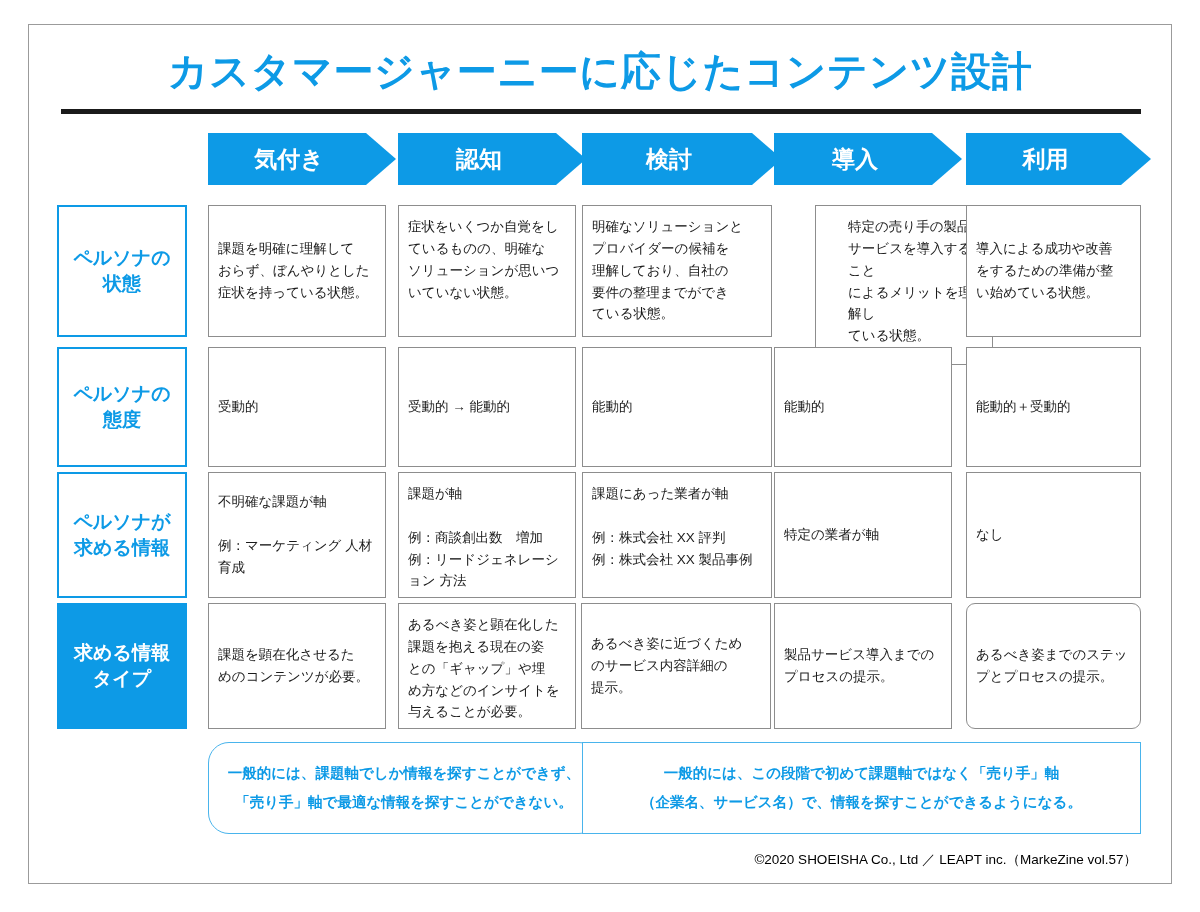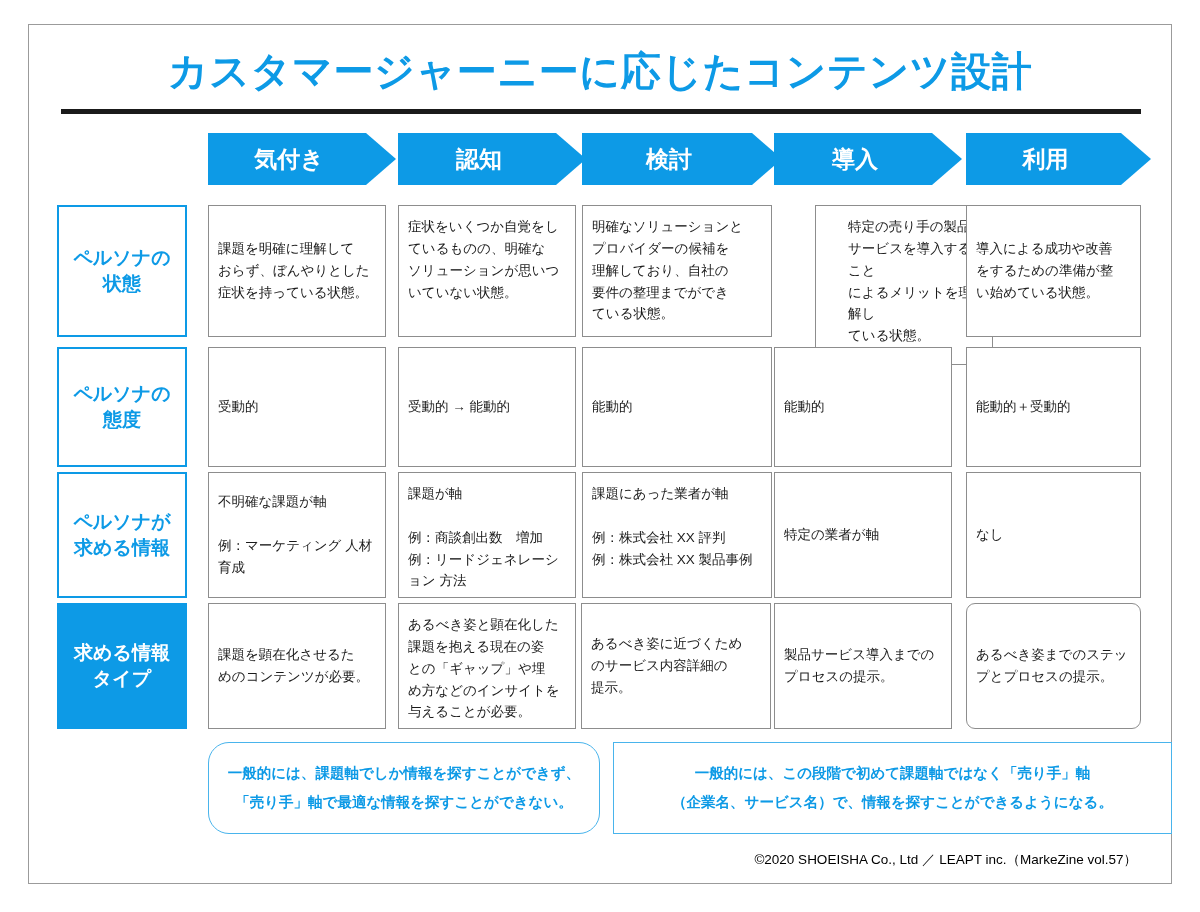--- a/index.html
+++ b/index.html
@@ -231,18 +231,18 @@
 与えることが必要。</div>
       <div class="cell" style="left: 552px; top: 578px; width: 190px; height: 126px;">あるべき姿に近づくため
 のサービス内容詳細の
 提示。</div>
       <div class="cell" style="left: 745px; top: 578px; width: 178px; height: 126px;">製品サービス導入までの
 プロセスの提示。</div>
       <div class="cell" style="left: 937px; top: 578px; width: 175px; height: 126px; border-radius: 9px;">あるべき姿までのステッ
 プとプロセスの提示。</div>
       <div class="summary" style="left: 179px; top: 717px; width: 392px; height: 92px; border-radius: 21px;">一般的には、課題軸でしか情報を探すことができず、
 「売り手」軸で最適な情報を探すことができない。</div>
-      <div class="summary" style="left: 584px; top: 717px; width: 559px; height: 92px;">一般的には、この段階で初めて課題軸ではなく「売り手」軸
+      <div class="summary" style="left: 553px; top: 717px; width: 559px; height: 92px;">一般的には、この段階で初めて課題軸ではなく「売り手」軸
 （企業名、サービス名）で、情報を探すことができるようになる。</div>
     </div>
 
   <div class="footer">©2020 SHOEISHA Co., Ltd ／ LEAPT inc.（MarkeZine vol.57）</div>
 </div>
 
 </body></html>

